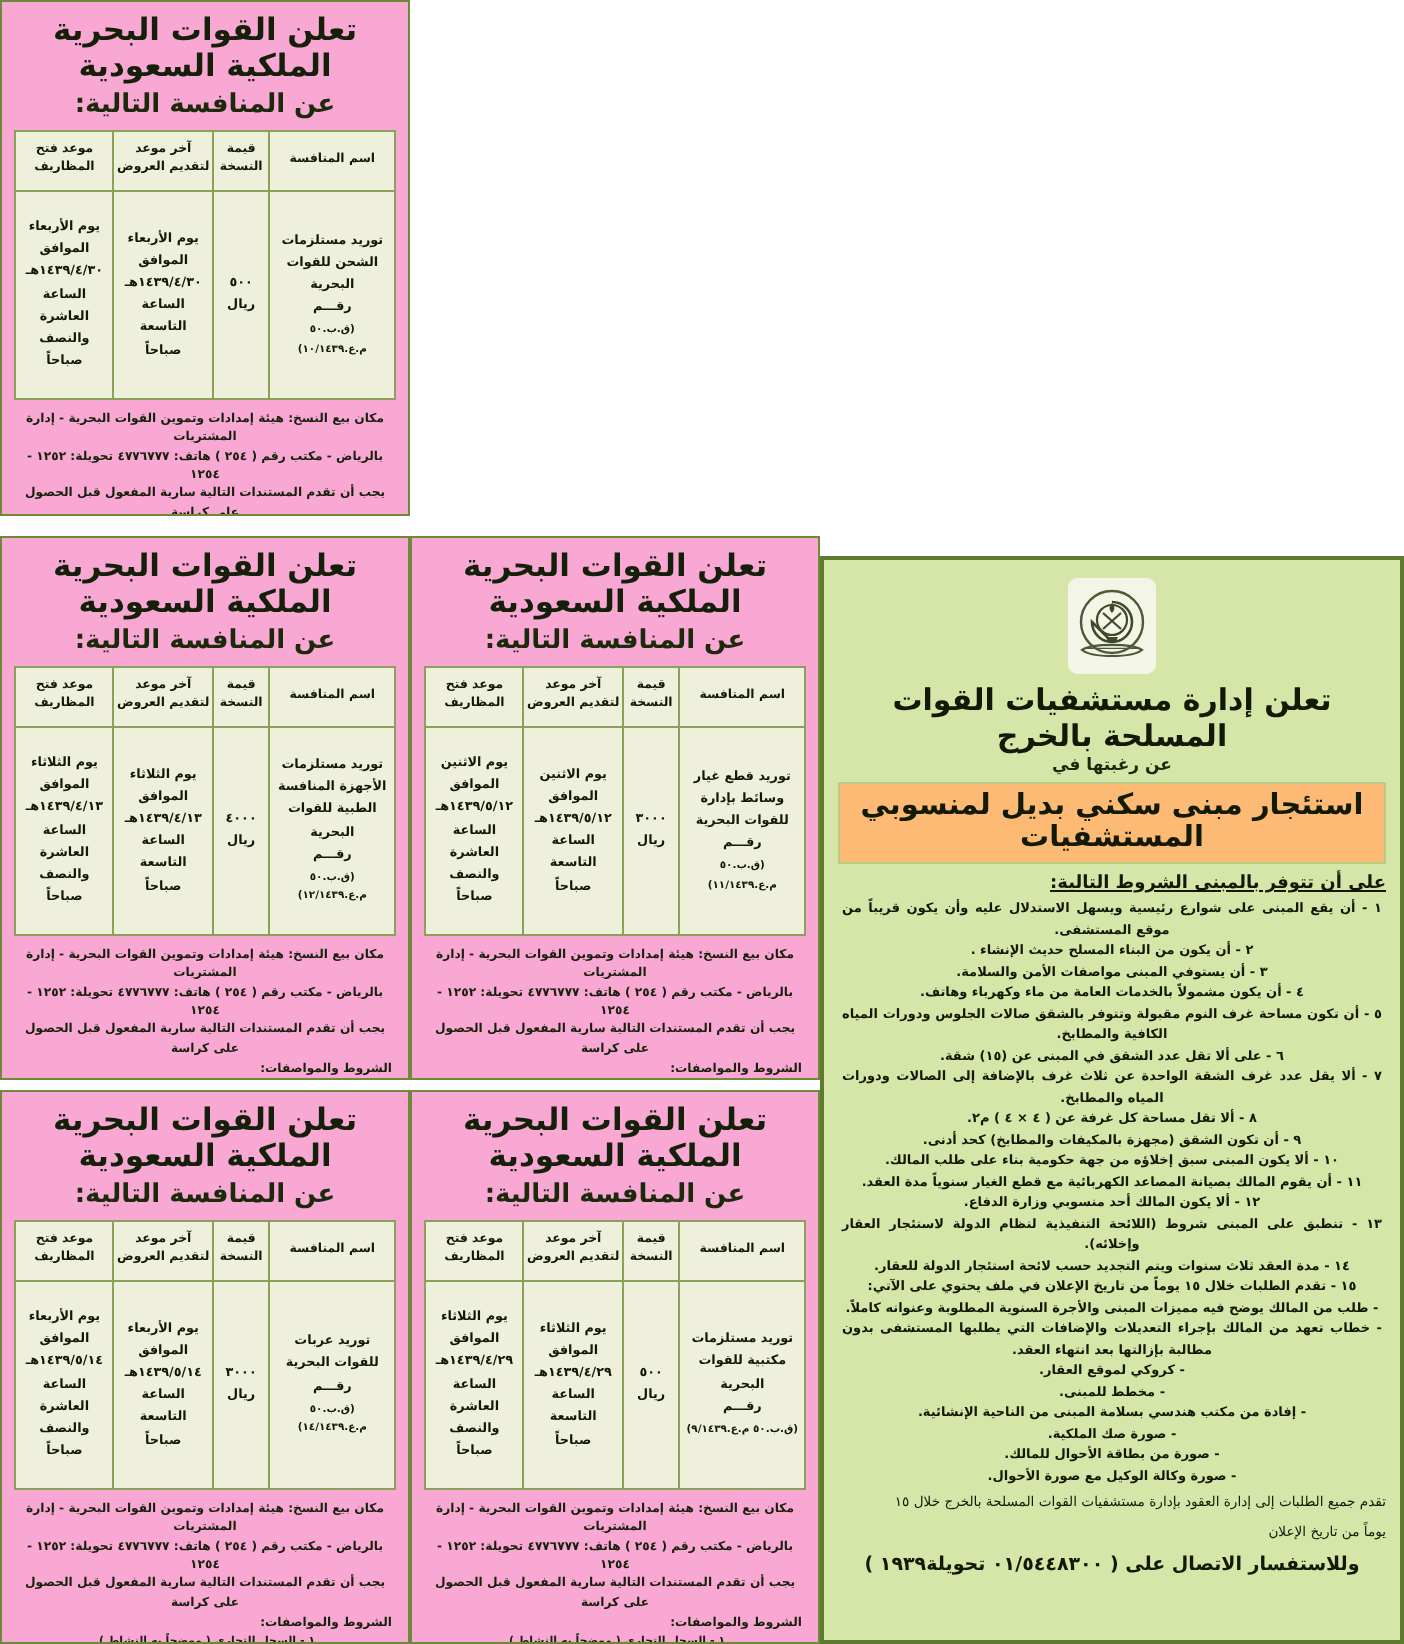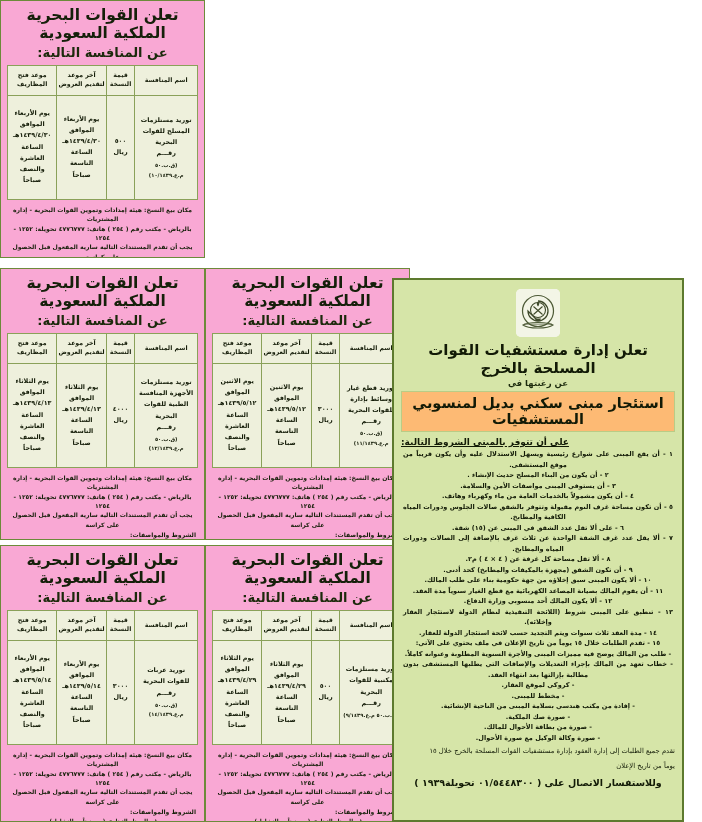--- a/index.html
+++ b/index.html
@@ -29,21 +29,21 @@
   
   #box1 { left: 0px;   top: 0px;   width: 205px; height: 258px; }
   #box2 { left: 0px;   top: 268px; width: 205px; height: 272px; }
   #box3 { left: 205px; top: 268px; width: 205px; height: 272px; }
   #box4 { left: 0px;   top: 545px; width: 205px; height: 277px; }
   #box5 { left: 205px; top: 545px; width: 205px; height: 277px; }
 
   
   #hero {
     position: absolute;
-    left: 392px; top: 278px; width: 292px; height: 544px;
+    left: 410px; top: 278px; width: 292px; height: 544px;
     background: #d6e5a8;
     border: 2px solid #5d7a2e;
     padding: 6px 7px;
     overflow: hidden;
   }
 
   
   .ad-title {
     text-align: center;
     font-size: 15.5px;
@@ -160,21 +160,21 @@
     border: 1px solid #b9cc86;
     text-align: center;
     font-size: 14.5px;
     font-weight: bold;
     color: #121a06;
     letter-spacing: -0.3px;
     padding: 3px 2px 4px 2px;
     margin-bottom: 5px;
   }
   .cond-head {
-    text-align: left;
+    text-align: right;
     font-size: 9px;
     font-weight: bold;
     color: #121a06;
     text-decoration: underline;
     padding-bottom: 2px;
   }
   ol.conds { list-style: none; margin: 0; padding: 0; }
   ol.conds li {
     font-size: 6.5px;
     font-weight: bold;
@@ -226,21 +226,21 @@
           <th class="col-name">اسم المنافسة</th>
           <th class="col-price">قيمة النسخة</th>
           <th class="col-last">آخر موعد لتقديم العروض</th>
           <th class="col-open">موعد فتح المظاريف</th>
         </tr>
       </thead>
       <tbody>
         <tr>
           <td class="cell-name">
             <span class="cell-line">توريد مستلزمات</span>
-                <span class="cell-line">المسلح للقوات</span>
+                <span class="cell-line">الشحن للقوات</span>
                 <span class="cell-line">البحرية</span>
                 <span class="cell-line">رقـــم</span>
             <span class="tender-no">(ق.ب.٥٠ م.ع.١٠/١٤٣٩)</span>
           </td>
           <td class="cell-price">
             <span class="cell-line">٥٠٠</span>
                 <span class="cell-line">ريال</span>
           </td>
           <td>
             <span class="cell-line">يوم الأربعاء</span>

